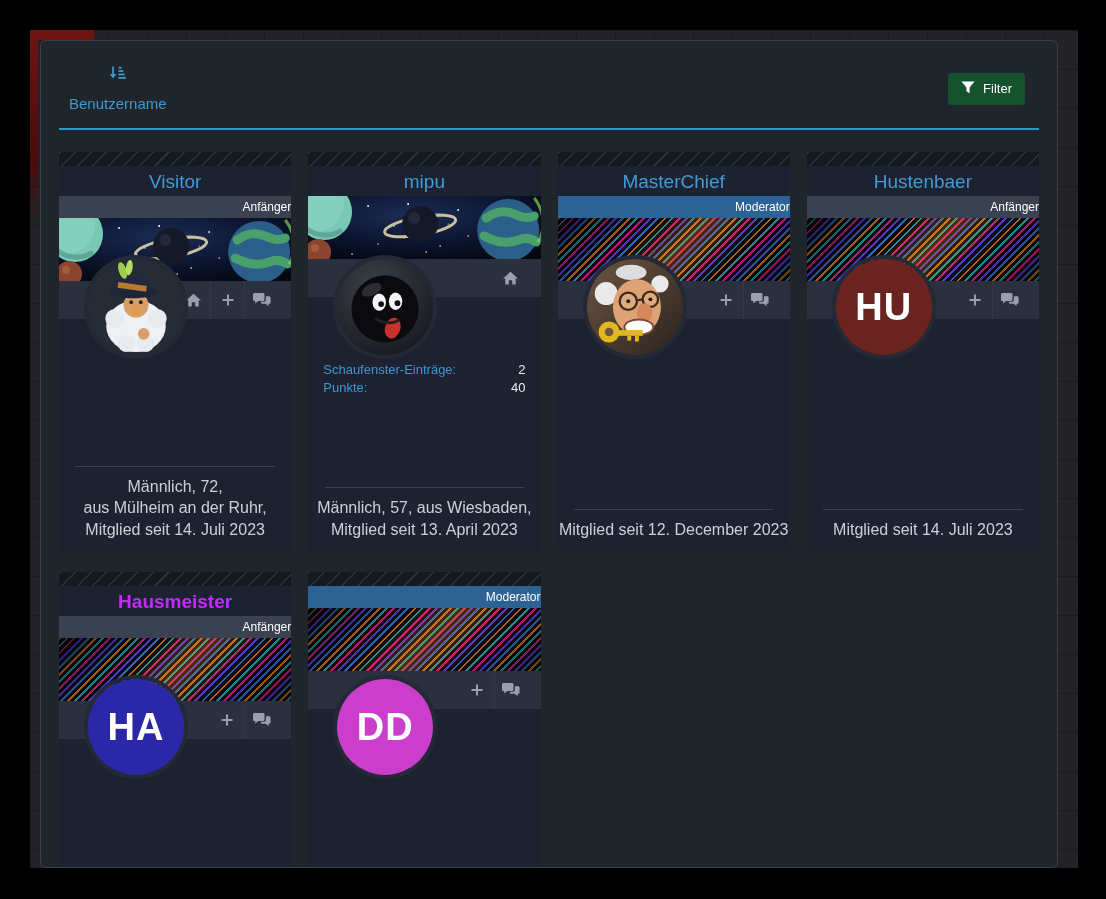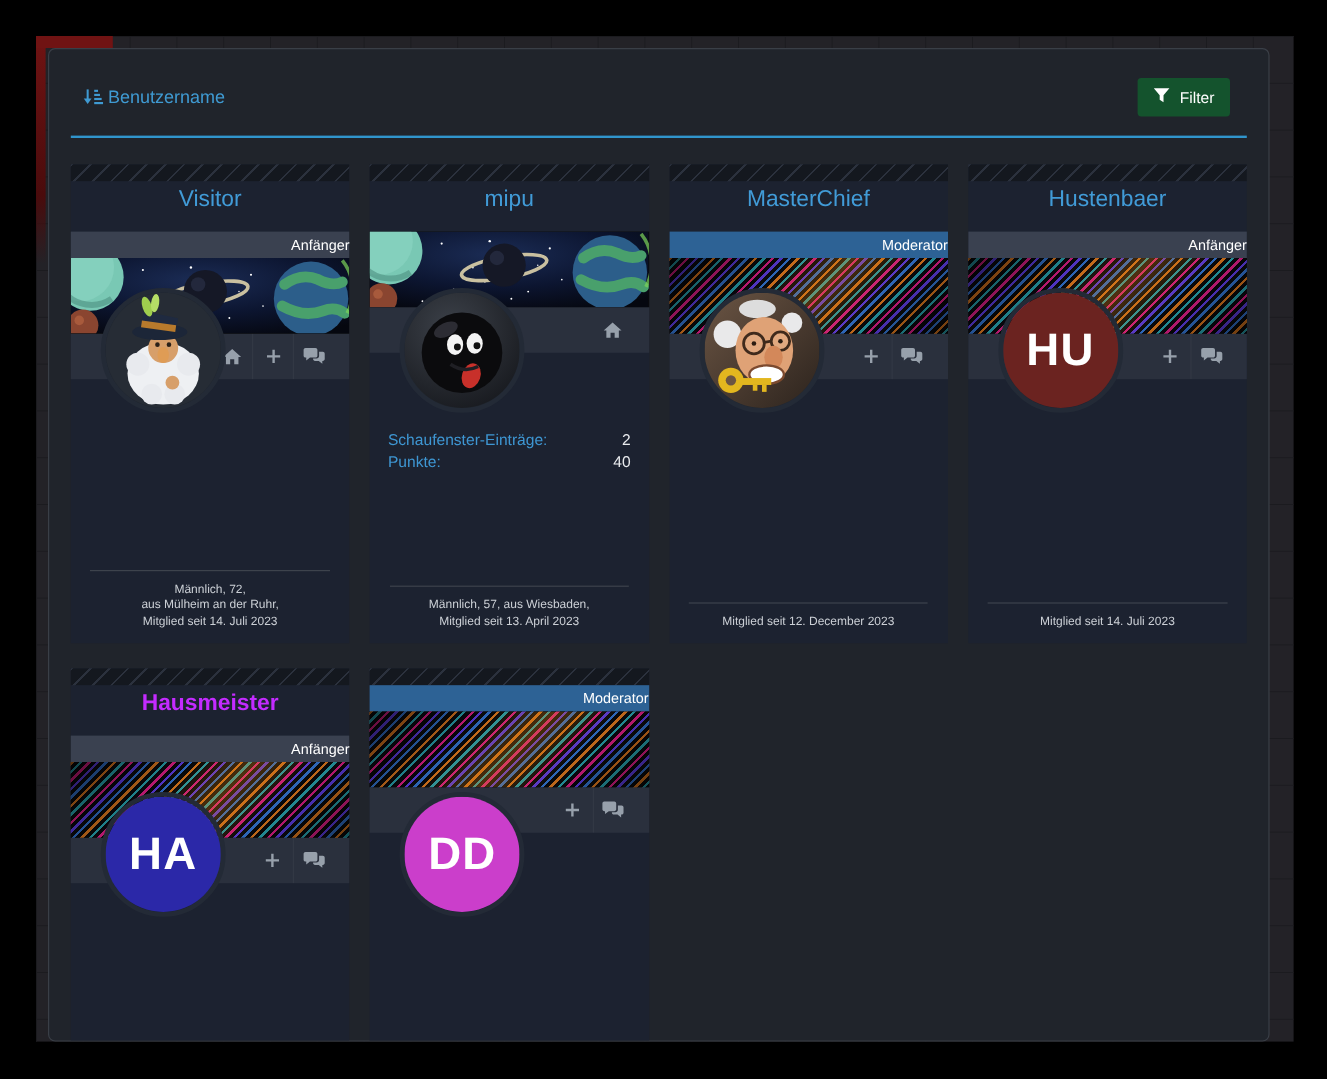--- a/index.html
+++ b/index.html
@@ -17,32 +17,32 @@
            background:linear-gradient(#701313,#4a0b0c 70%, rgba(40,8,8,0)); }
   .red-h { position:absolute; left:30px; top:30px; width:64px; height:10px; background:#701313; }
 
   
   .panel { position:absolute; left:40px; top:40px; width:1018px; height:828px;
            background:#20242b; border:1px solid #3a3f47; border-radius:6px;
            padding:20px 18px 0 18px; overflow:hidden; }
 
   .panel-header { display:flex; align-items:center; gap:13px; padding:4px 2px 16px 10px;
                   border-bottom:2px solid #3095cc; }
-  .sort-button { display:flex; align-items:center; gap:4px; color:#3f9ad2; font-size:15px; cursor:pointer; }
+  .sort-button { display:flex; align-items:center; gap:14px; color:#3f9ad2; font-size:15px; cursor:pointer;flex-direction:column; }
   .sort-button svg { display:block; }
   .filter-button { margin-left:auto; margin-right:12px; display:flex; align-items:center; gap:8px;
                    background:#14532d; color:#fff; font-size:13px; padding:8px 13px;
                    border-radius:3px; cursor:pointer; }
 
   .cards { margin-top:22px; display:grid; grid-template-columns:repeat(4,1fr); gap:21px 17px; }
 
   .card { position:relative; height:399px; background:#1c2230; display:flex; flex-direction:column; }
   .card-hatch { height:14px; flex:none;
                 background:repeating-linear-gradient(135deg,#2b313d 0 1.5px,#14181f 1.5px 11px); }
-  .card-name { height:42px; line-height:31px; flex:none; text-align:center; font-size:19px; color:#419bd7;
+  .card-name { height:30px; line-height:31px; flex:none; text-align:center; font-size:19px; color:#419bd7;
                white-space:nowrap; overflow:hidden; cursor:pointer; }
   .card-rank { height:22px; line-height:22px; flex:none; text-align:right; font-size:12px; color:#fff; }
   .rank-gray { background:#3a4150; }
   .rank-blue { background:#2d6295; }
 
   .card-cover { height:63px; flex:none; position:relative; overflow:hidden; background:#0a0a0c; }
   .cover-stripes { background:#0a0a0c
       repeating-linear-gradient(135deg,
         rgba(226,122,30,.85) 0 2px, rgba(8,8,10,.92) 2px 5px,
         rgba(43,179,192,.8) 5px 7px, rgba(10,8,14,.92) 7px 10px,
@@ -69,21 +69,21 @@
                     color:#fff; font-size:38px; letter-spacing:1px; }
 
   .card-body { flex:1; display:flex; flex-direction:column; min-height:0; }
   .stats { margin-top:64px; padding:0 15px; font-size:13px; }
   .stat-row { display:flex; justify-content:space-between; line-height:18px;gap:10px; }
   .stat-label { color:#3e96d2; cursor:pointer; }
   .stat-value { color:#e8eaed; }
 
   .card-footer { margin-top:auto; padding-bottom:11px; }
   .footer-divider { border-top:1px solid #3d434c; width:86%; margin:0 auto 9px auto; }
-  .footer-line { text-align:center; font-size:10px; color:#ccd0d6; line-height:1.33; }
+  .footer-line { text-align:center; font-size:16px; color:#ccd0d6; line-height:1.33; }
 </style>
 </head>
 <body>
 
 <div class="stage">
   <div class="desktop"></div>
   <div class="red-v"></div>
   <div class="red-h"></div>
 
   <div class="panel">

